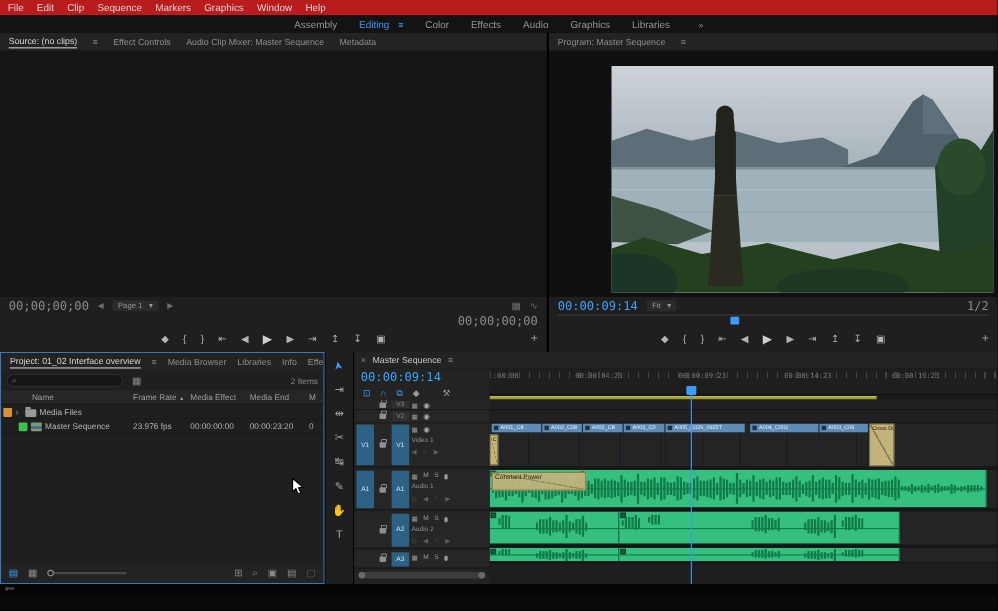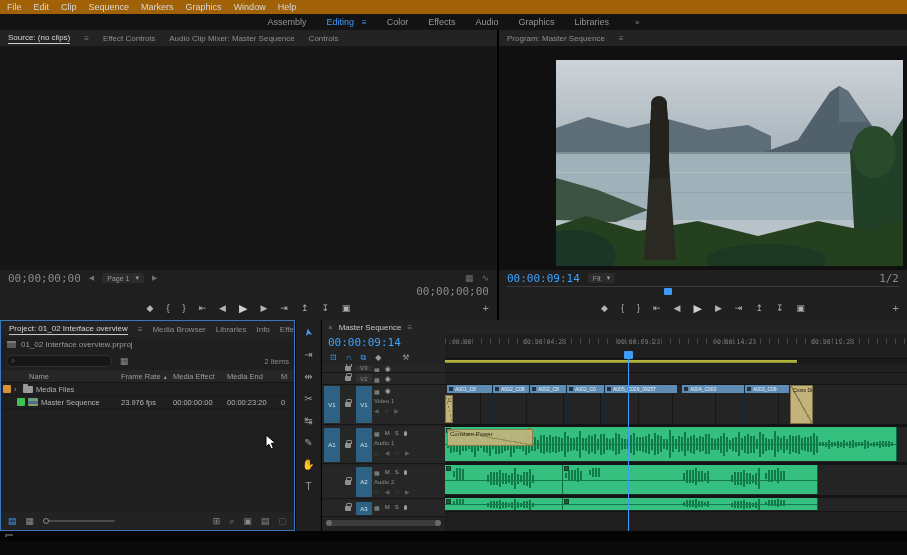--- a/index.html
+++ b/index.html
@@ -3,21 +3,21 @@
 <meta charset="utf-8">
 <style>
 *{box-sizing:border-box;margin:0;padding:0}
 html,body{width:907px;height:555px;overflow:hidden}
 body{background:#000;font-family:"Liberation Sans",sans-serif;color:#bdbdbd;-webkit-font-smoothing:antialiased}
 .app{position:relative;width:907px;height:555px;background:#0a0a0a}
 
 
 .titlebar{height:14px;background:#0b0b0b;display:flex;align-items:center;gap:4px;padding:0 3px;font-size:8px;color:#c6c6c6;white-space:nowrap}
 .pr-icon{width:9px;height:9px;background:#1d0b33;border:1px solid #6d43b8;color:#b292ea;font-size:5px;line-height:7px;text-align:center;flex:0 0 9px}
-.menubar{height:14px;background:#a16207;display:flex;align-items:center;gap:12px;padding:0 7px;font-size:9px;color:#d8d8d8}
+.menubar{height:14px;background:#b91c1c;display:flex;align-items:center;gap:12px;padding:0 7px;font-size:9px;color:#d8d8d8}
 .menubar span{cursor:default}
 .wsbar{height:16px;background:#131313;display:flex;align-items:center;justify-content:center;gap:20px;font-size:9px;color:#969696}
 .ws-active{color:#3f9bfa}
 .ws-menu{color:#3f9bfa;font-size:8px;margin-left:-12px}
 .ws-overflow{color:#8a8a8a;margin-left:6px;font-size:8px}
 
 
 .row-top{display:flex;height:290px;gap:2px;background:#000}
 .row-bottom{display:flex;height:211px;gap:1px;background:#000;margin-top:0}
 .panel{background:#1f1f1f;position:relative;overflow:hidden}
@@ -46,21 +46,21 @@
 
 
 .proj{width:295px;border:1px solid #3a77bd}
 .crumb{height:15px;display:flex;align-items:center;gap:5px;padding:0 6px;font-size:8px;color:#9a9a9a;background:#1f1f1f}
 .clap{width:9px;height:7px;background:#5a5a5a;border-top:2px solid #7a7a7a}
 .searchrow{height:18px;display:flex;align-items:center;gap:8px;padding:0 5px}
 .searchbox{width:106px;height:12px;background:#161616;border:1px solid #2e2e2e;border-radius:6px;display:flex;align-items:center;gap:3px;padding:0 4px;color:#7a7a7a;font-size:8px}
 .items-count{margin-left:auto;font-size:7.5px;color:#8c8c8c}
 .thead,.trow{display:flex;align-items:center;font-size:7.5px;height:13px;padding:0 2px;white-space:nowrap}
 .thead{background:#262626;color:#9c9c9c;border-bottom:1px solid #151515}
-.col-name{width:118px;display:flex;align-items:center;gap:3px}
+.col-name{width:118px;display:flex;align-items:flex-end;gap:3px}
 .col{width:52px}.col2{width:54px}.colm{width:10px;overflow:hidden}
 .trow{color:#b4b4b4;border-bottom:1px solid #1a1a1a}
 .lab{width:8px;height:8px;border-radius:1px;flex:0 0 8px}
 .folder{width:10px;height:7px;background:#9a9a9a;border-radius:1px;position:relative;flex:0 0 10px}
 .folder::before{content:"";position:absolute;top:-2px;left:0;width:5px;height:2px;background:#9a9a9a;border-radius:1px 1px 0 0}
 .seqicon{width:10px;height:8px;background:linear-gradient(180deg,#6f9f7a 0 3px,#4b6f8f 3px 6px,#86a060 6px);flex:0 0 10px;border-radius:1px}
 .disc{color:#9a9a9a;font-size:8px;width:6px}
 .proj-bottom{position:absolute;bottom:0;left:0;right:0;height:18px;background:#232323;display:flex;align-items:center;gap:9px;padding:0 7px;font-size:9px;color:#8a8a8a}
 .blue-ic{color:#3f9bfa}
 .zoom-slider{width:72px;height:2px;background:#4a4a4a;border-radius:1px;position:relative}
@@ -172,21 +172,21 @@
   </div>
 
   <div class="row-top">
 
     <div class="panel src">
       <div class="tabbar">
         <span class="tab-active">Source: (no clips)</span>
         <span class="pmenu">≡</span>
         <span>Effect Controls</span>
         <span>Audio Clip Mixer: Master Sequence</span>
-        <span>Controls</span>
+        <span>Metadata</span>
       </div>
       <div class="mon-view"></div>
       <div class="tc-row">
         <span class="tc">00;00;00;00</span>
         <span style="color:#6f6f6f;font-size:7px">◀</span>
         <span class="mini-drop">
           <span>Page 1</span>
           <span>▾</span>
         </span>
         <span style="color:#6f6f6f;font-size:7px">▶</span>
@@ -286,24 +286,20 @@
 
     <div class="panel proj">
       <div class="tabbar" style="gap:10px">
         <span class="tab-active">Project: 01_02 Interface overview</span>
         <span class="pmenu">≡</span>
         <span>Media Browser</span>
         <span>Libraries</span>
         <span>Info</span>
         <span>Effects</span>
 
-      </div>
-      <div class="crumb">
-        <span class="clap"></span>
-        <span>01_02 Interface overview.prproj</span>
       </div>
       <div class="searchrow">
         <span class="searchbox">
           <span>⌕</span>
         </span>
         <span style="color:#8a8a8a;font-size:9px">▦</span>
         <span class="items-count">2 Items</span>
       </div>
       <div class="thead">
         <span class="col-name" style="padding-left:26px">

